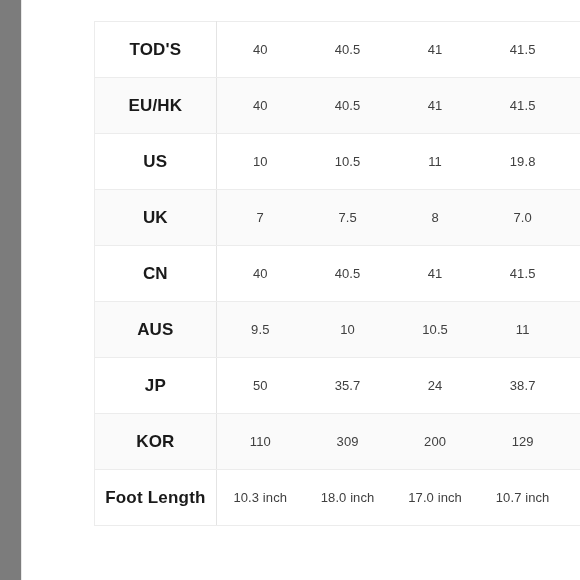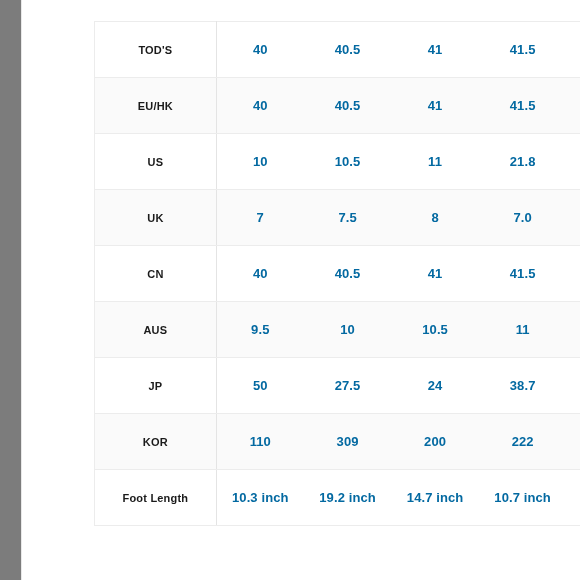--- a/index.html
+++ b/index.html
@@ -66,29 +66,29 @@
     border-bottom:1px solid #ececec;
     text-align:center;
     vertical-align:middle;
     white-space:nowrap;
     padding:0 4px;
   }
   table.size-table th.rowhead {
     border-left:1px solid #ececec;
     border-right:1px solid #e4e4e4;
     font-weight:bold;
-    font-size:11px;
+    font-size:17px;
     color:#1a1a1a;
     letter-spacing:0.2px;
     margin-left:20px;
   }
   table.size-table td.val {
-    font-weight:700;
+    font-weight:400;
     font-size:13px;
-    color:#0369a1;
+    color:#404040;
     letter-spacing:0.1px;
   }
 </style>
 </head>
 <body>
 
 <div id="screen">
 
   <div id="left-rail"></div>
   <div id="left-rail-edge"></div>
@@ -120,21 +120,21 @@
               <td class="val">40.5</td>
               <td class="val">41</td>
               <td class="val">41.5</td>
               <td class="val">4</td>
             </tr>
             <tr class="plain">
               <th class="rowhead">US</th>
               <td class="val">10</td>
               <td class="val">10.5</td>
               <td class="val">11</td>
-              <td class="val">21.8</td>
+              <td class="val">19.8</td>
               <td class="val">1</td>
             </tr>
             <tr class="shade">
               <th class="rowhead">UK</th>
               <td class="val">7</td>
               <td class="val">7.5</td>
               <td class="val">8</td>
               <td class="val">7.0</td>
               <td class="val"></td>
             </tr>
@@ -150,38 +150,38 @@
               <th class="rowhead">AUS</th>
               <td class="val">9.5</td>
               <td class="val">10</td>
               <td class="val">10.5</td>
               <td class="val">11</td>
               <td class="val">1</td>
             </tr>
             <tr class="plain">
               <th class="rowhead">JP</th>
               <td class="val">50</td>
-              <td class="val">27.5</td>
+              <td class="val">35.7</td>
               <td class="val">24</td>
               <td class="val">38.7</td>
               <td class="val">2</td>
             </tr>
             <tr class="shade">
               <th class="rowhead">KOR</th>
               <td class="val">110</td>
               <td class="val">309</td>
               <td class="val">200</td>
-              <td class="val">222</td>
+              <td class="val">129</td>
               <td class="val">2</td>
             </tr>
             <tr class="plain">
               <th class="rowhead">Foot Length</th>
               <td class="val">10.3 inch</td>
-              <td class="val">19.2 inch</td>
-              <td class="val">14.7 inch</td>
+              <td class="val">18.0 inch</td>
+              <td class="val">17.0 inch</td>
               <td class="val">10.7 inch</td>
               <td class="val">10.8</td>
             </tr>
           </tbody>
       </table>
     </div>
 
   </div>
 </div>
 

